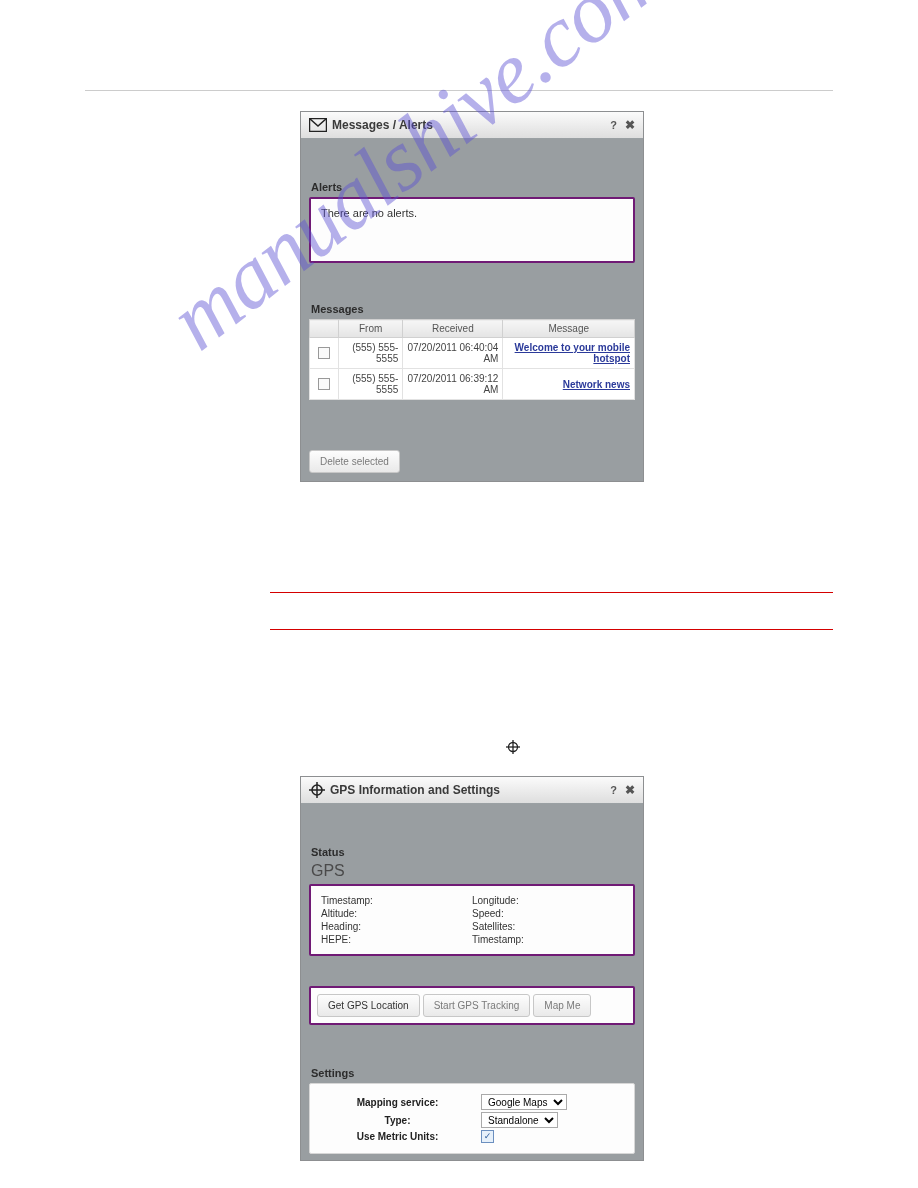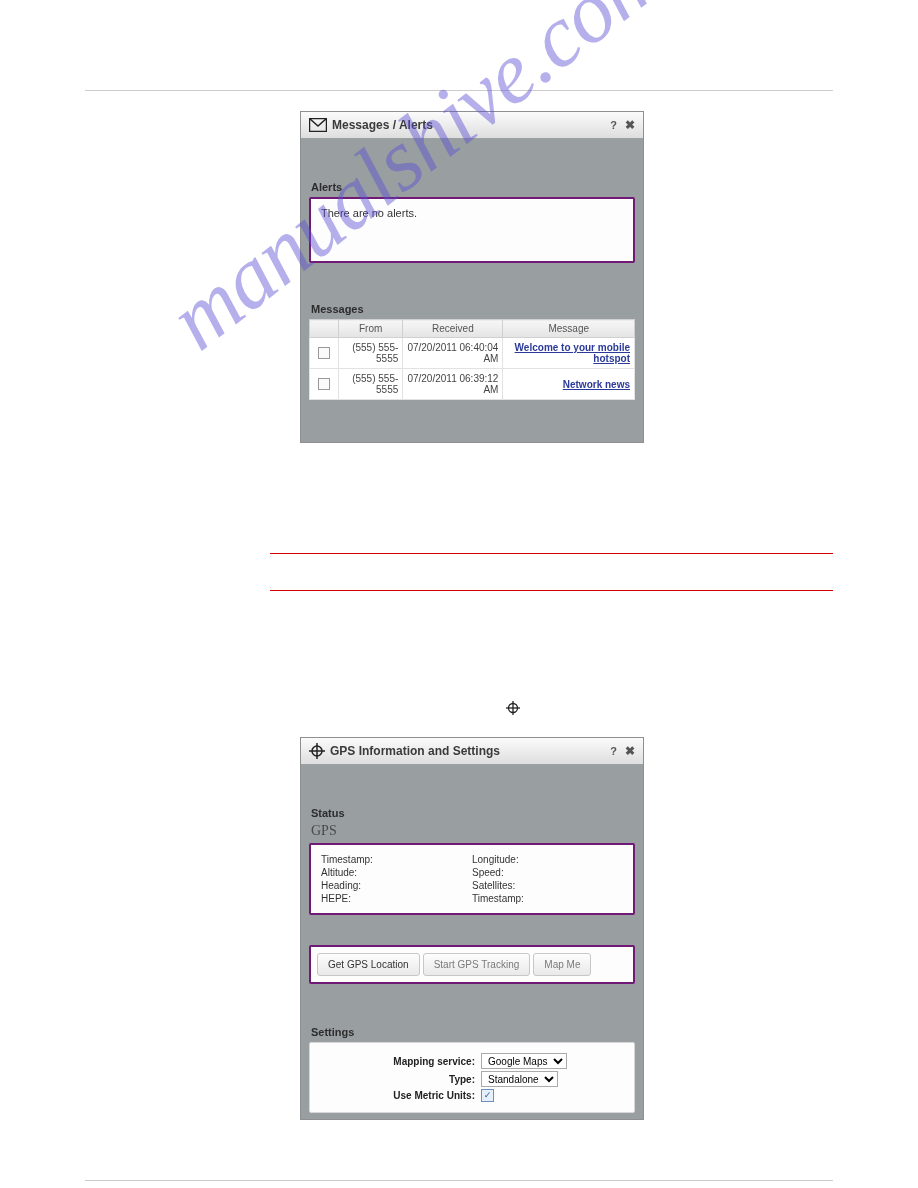--- a/index.html
+++ b/index.html
@@ -139,24 +139,23 @@
   color: #333;
   cursor: pointer;
 }
 .btn-row {
   padding: 8px;
 }
 .btn-row .btn {
   margin-right: 4px;
 }
 .gps-sub {
-  font-size: 14px;
+  font-size: 16px;
   color: #4a4a4a;
   padding: 0 2px 4px 2px;
-  font-family: Liberation Serif, serif;
 }
 .gps-grid {
   display: flex;
 }
 .gps-col {
   flex: 1;
 }
 .gps-col div {
   font-size: 10px;
   color: #333;
@@ -168,21 +167,21 @@
   border-radius: 2px;
   padding: 8px 10px;
 }
 .setting-row {
   display: flex;
   align-items: center;
   margin: 2px 0;
 }
 .setting-row .lbl {
   width: 155px;
-  text-align: right;
+  text-align: center;
   font-size: 10px;
   font-weight: bold;
   color: #222;
   padding-right: 6px;
 }
 .setting-row select {
   font-size: 10px;
   border: 1px solid #aaa;
   background: #fff;
   padding: 0 2px;
@@ -282,20 +281,23 @@
               <td>(555) 555-5555</td>
               <td>07/20/2011 06:39:12 AM</td>
               <td class="msg"><a href="#">Network news</a></td>
             </tr>
           </tbody>
         </table>
       </div>
 
       <div style="height:36px;"></div>
 
+      <div class="btn-row">
+        <span class="btn">Delete selected</span>
+      </div>
     </div>
   </div>
 
   <div style="height:110px;"></div>
   <div style="margin-left:185px;">
     <hr class="hr-red">
     <div class="red-spacer"></div>
     <hr class="hr-red">
   </div>
 

